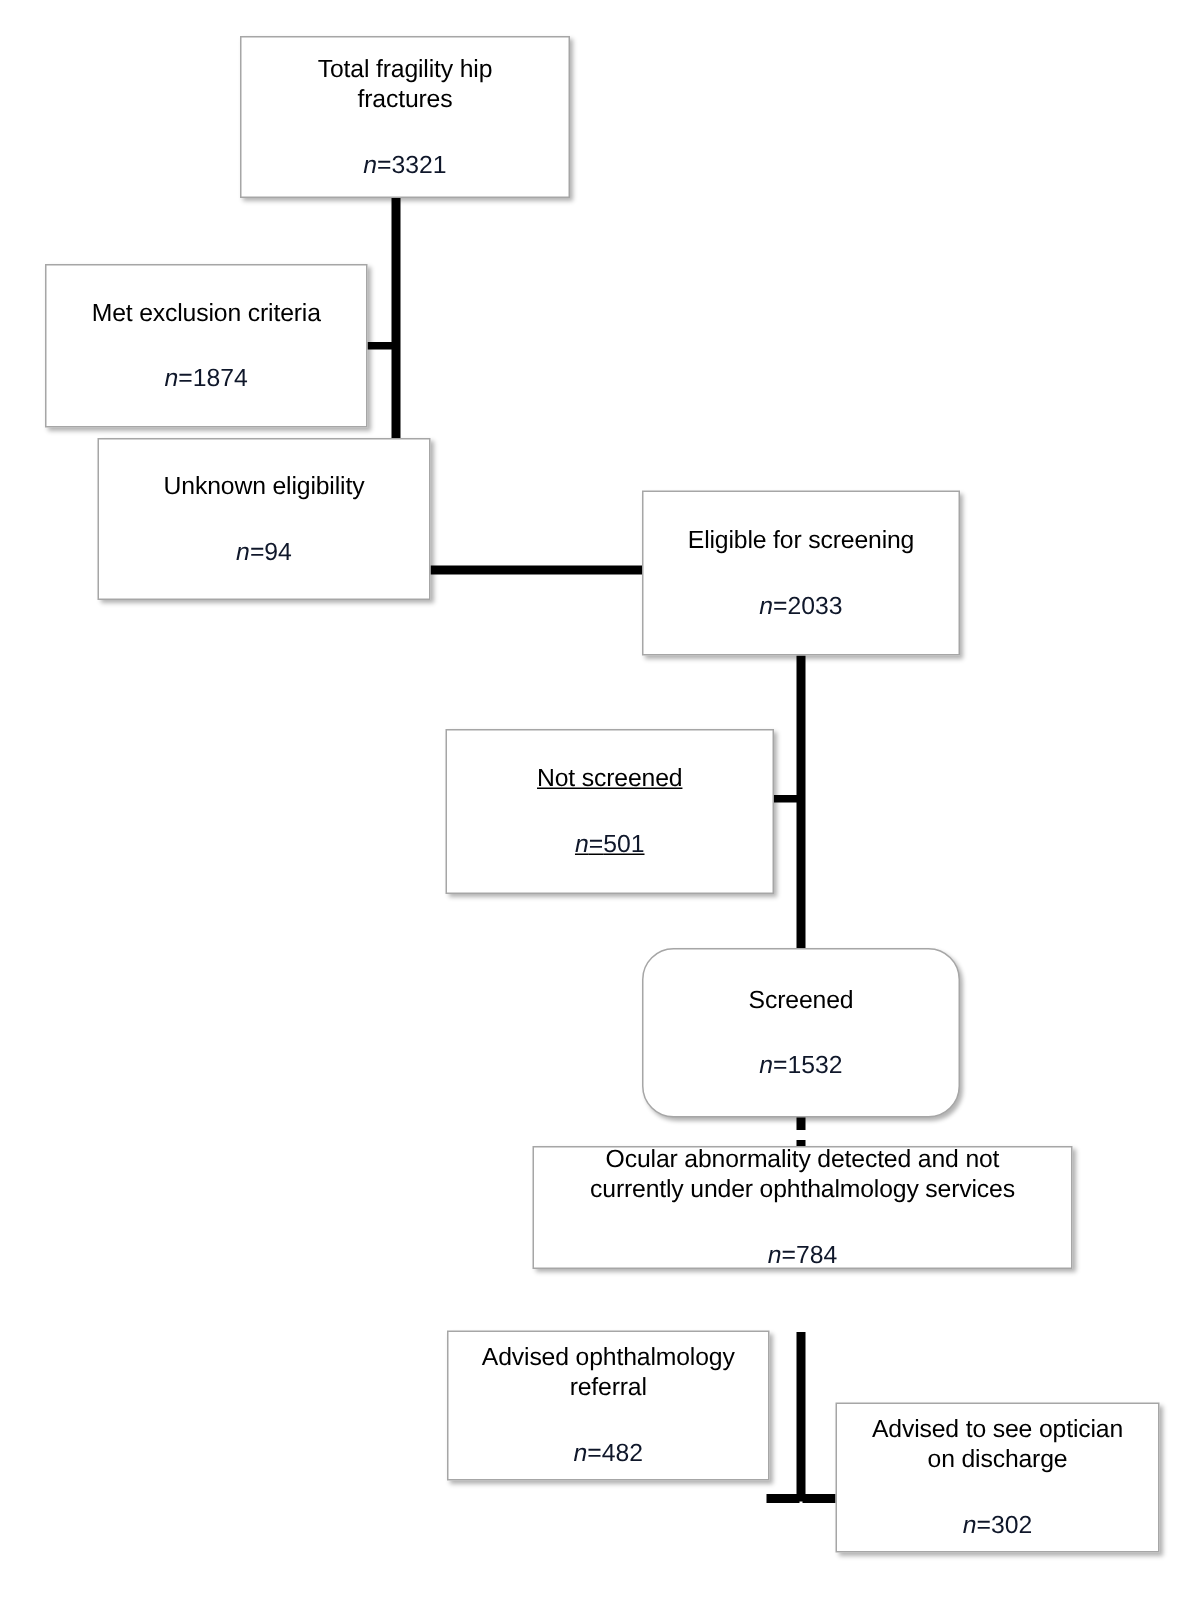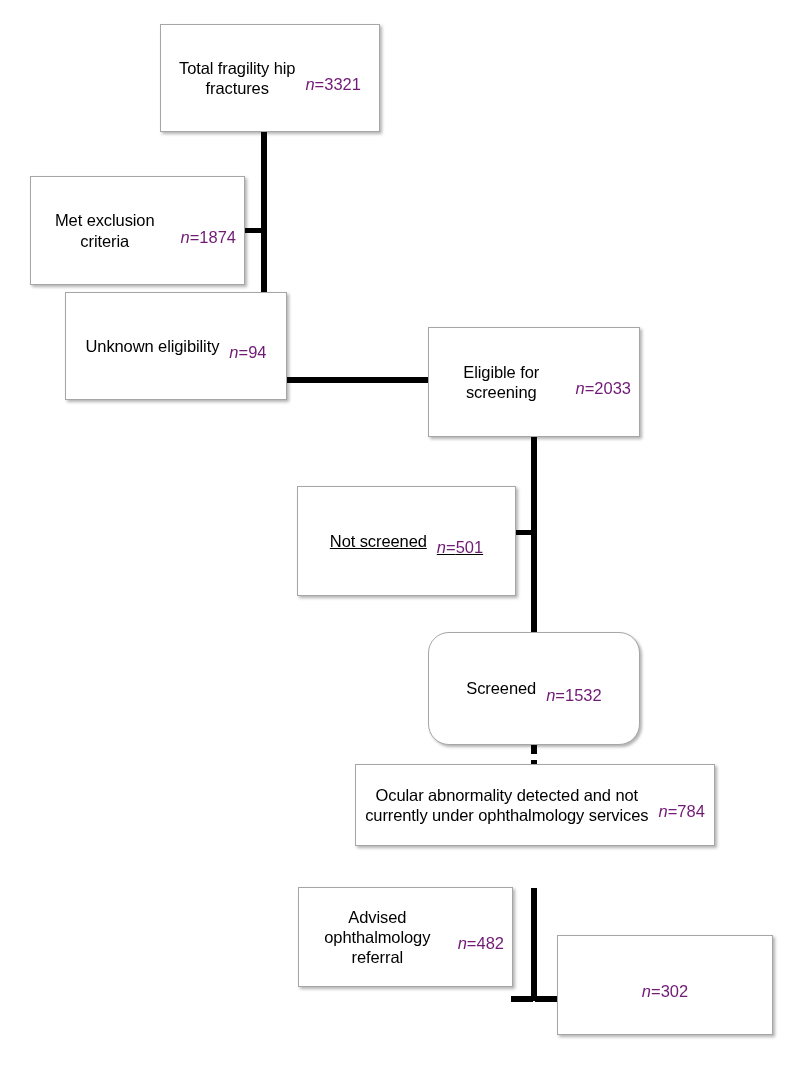--- a/index.html
+++ b/index.html
@@ -35,38 +35,38 @@
   }
 
   
   .node {
     position: absolute;
     box-sizing: border-box;
     background: #ffffff;
     border: 1px solid #a6a6a6;
     box-shadow: 2px 2px 3px rgba(0, 0, 0, 0.30);
     display: flex;
-    flex-direction: row;
+    flex-direction: column;
     align-items: center;
     justify-content: center;
     text-align: center;
     z-index: 3;
     padding: 4px 8px;
     gap: 10px;
   }
   .node-label {
     font-size: 16.5px;
     line-height: 1.22;
     color: #000000;
     letter-spacing: -0.1px;
   }
   .node-count {
     font-size: 16.5px;
     line-height: 1.22;
-    color: #701a75;
+    color: #0f172a;
     margin-top: 13px;
   }
   .node-count .italic-n {
     font-style: italic;
   }
 </style>
 </head>
 <body>
 
 <div id="canvas">
@@ -148,18 +148,22 @@
     <div class="node-label">
       <span>Advised ophthalmology</span><br>
       <span>referral</span>
     </div>
     <div class="node-count">
       <span class="italic-n">n</span><span>=</span><span>482</span>
     </div>
   </div>
 
   <div class="node" style="left:557px; top:935px; width:216px; height:100px;">
+    <div class="node-label">
+      <span>Advised to see optician</span><br>
+      <span>on discharge</span>
+    </div>
     <div class="node-count">
       <span class="italic-n">n</span><span>=</span><span>302</span>
     </div>
   </div>
 
 </div>
 
 </body></html>

